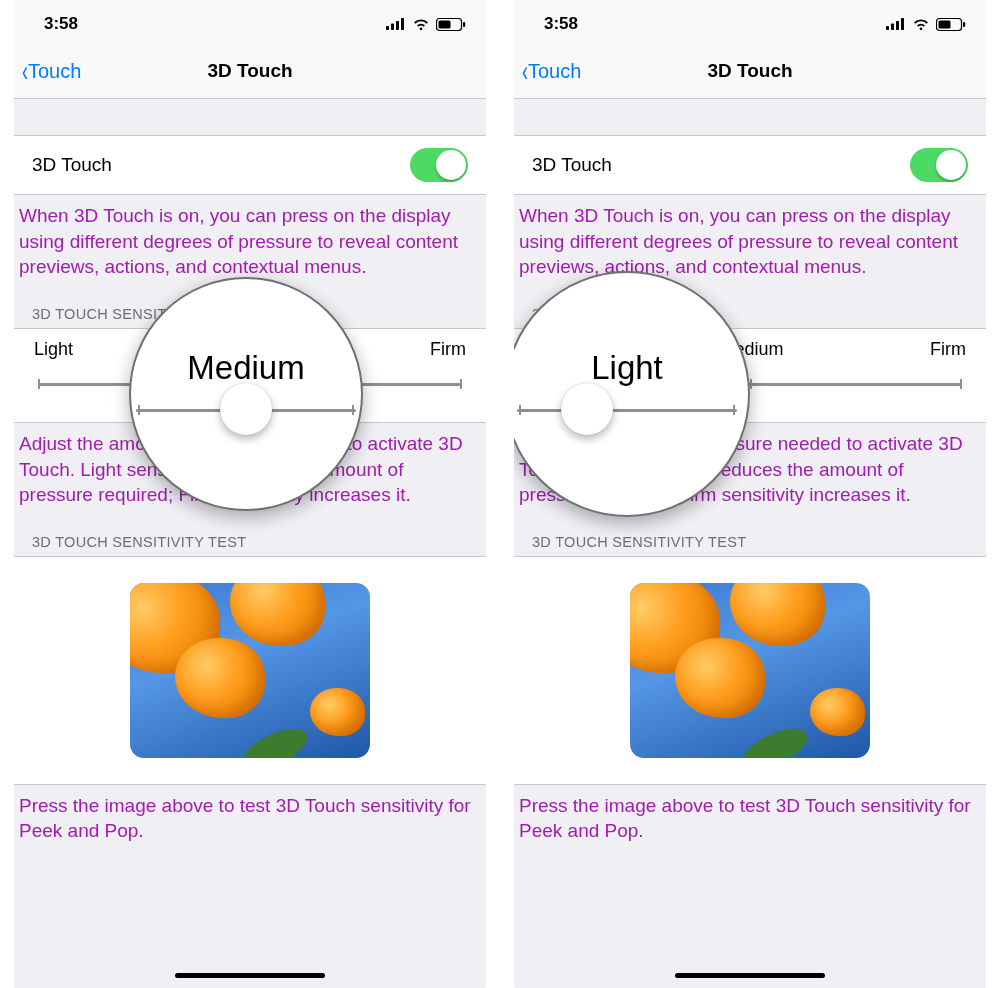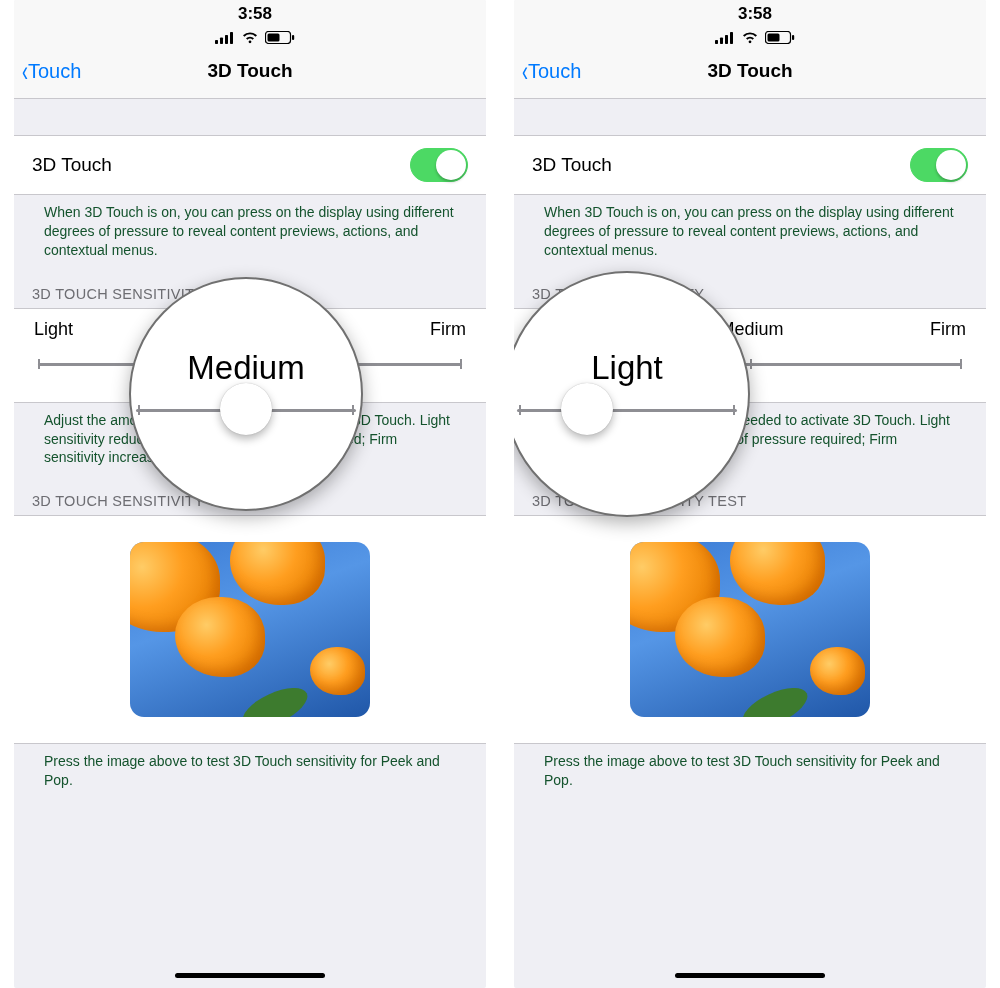--- a/index.html
+++ b/index.html
@@ -25,21 +25,20 @@
   }
   
   .statusbar {
     height: 44px;
     display: flex;
     align-items: center;
     justify-content: space-between;
     padding: 4px 20px 0 30px;
     background: #f8f8f8;
     font-weight: 600;
-    flex-direction: column;
   }
   .status-time { font-size: 17px; }
   .status-right { display: flex; align-items: center; gap: 6px; }
   .status-right svg { display: block; }
   
   .navbar {
     height: 55px;
     background: #f8f8f8;
     border-bottom: 1px solid #c8c7cc;
     position: relative;
@@ -74,23 +73,23 @@
     border-top: 1px solid #c8c7cc;
     border-bottom: 1px solid #c8c7cc;
     padding: 12px 18px;
     display: flex;
     align-items: center;
     justify-content: space-between;
     font-size: 19px;
   }
   .spacer-sm { height: 36px; }
   .footer-text {
-    padding: 8px 30px;
-    font-size: 14px;
-    color: #14532d;
+    padding: 8px 5px;
+    font-size: 19px;
+    color: #a21caf;
     line-height: 1.35;
   }
   .section-header {
     padding: 18px 18px 6px;
     font-size: 14.5px;
     color: #6d6d72;
     text-transform: uppercase;
     letter-spacing: 0.3px;
   }
   

